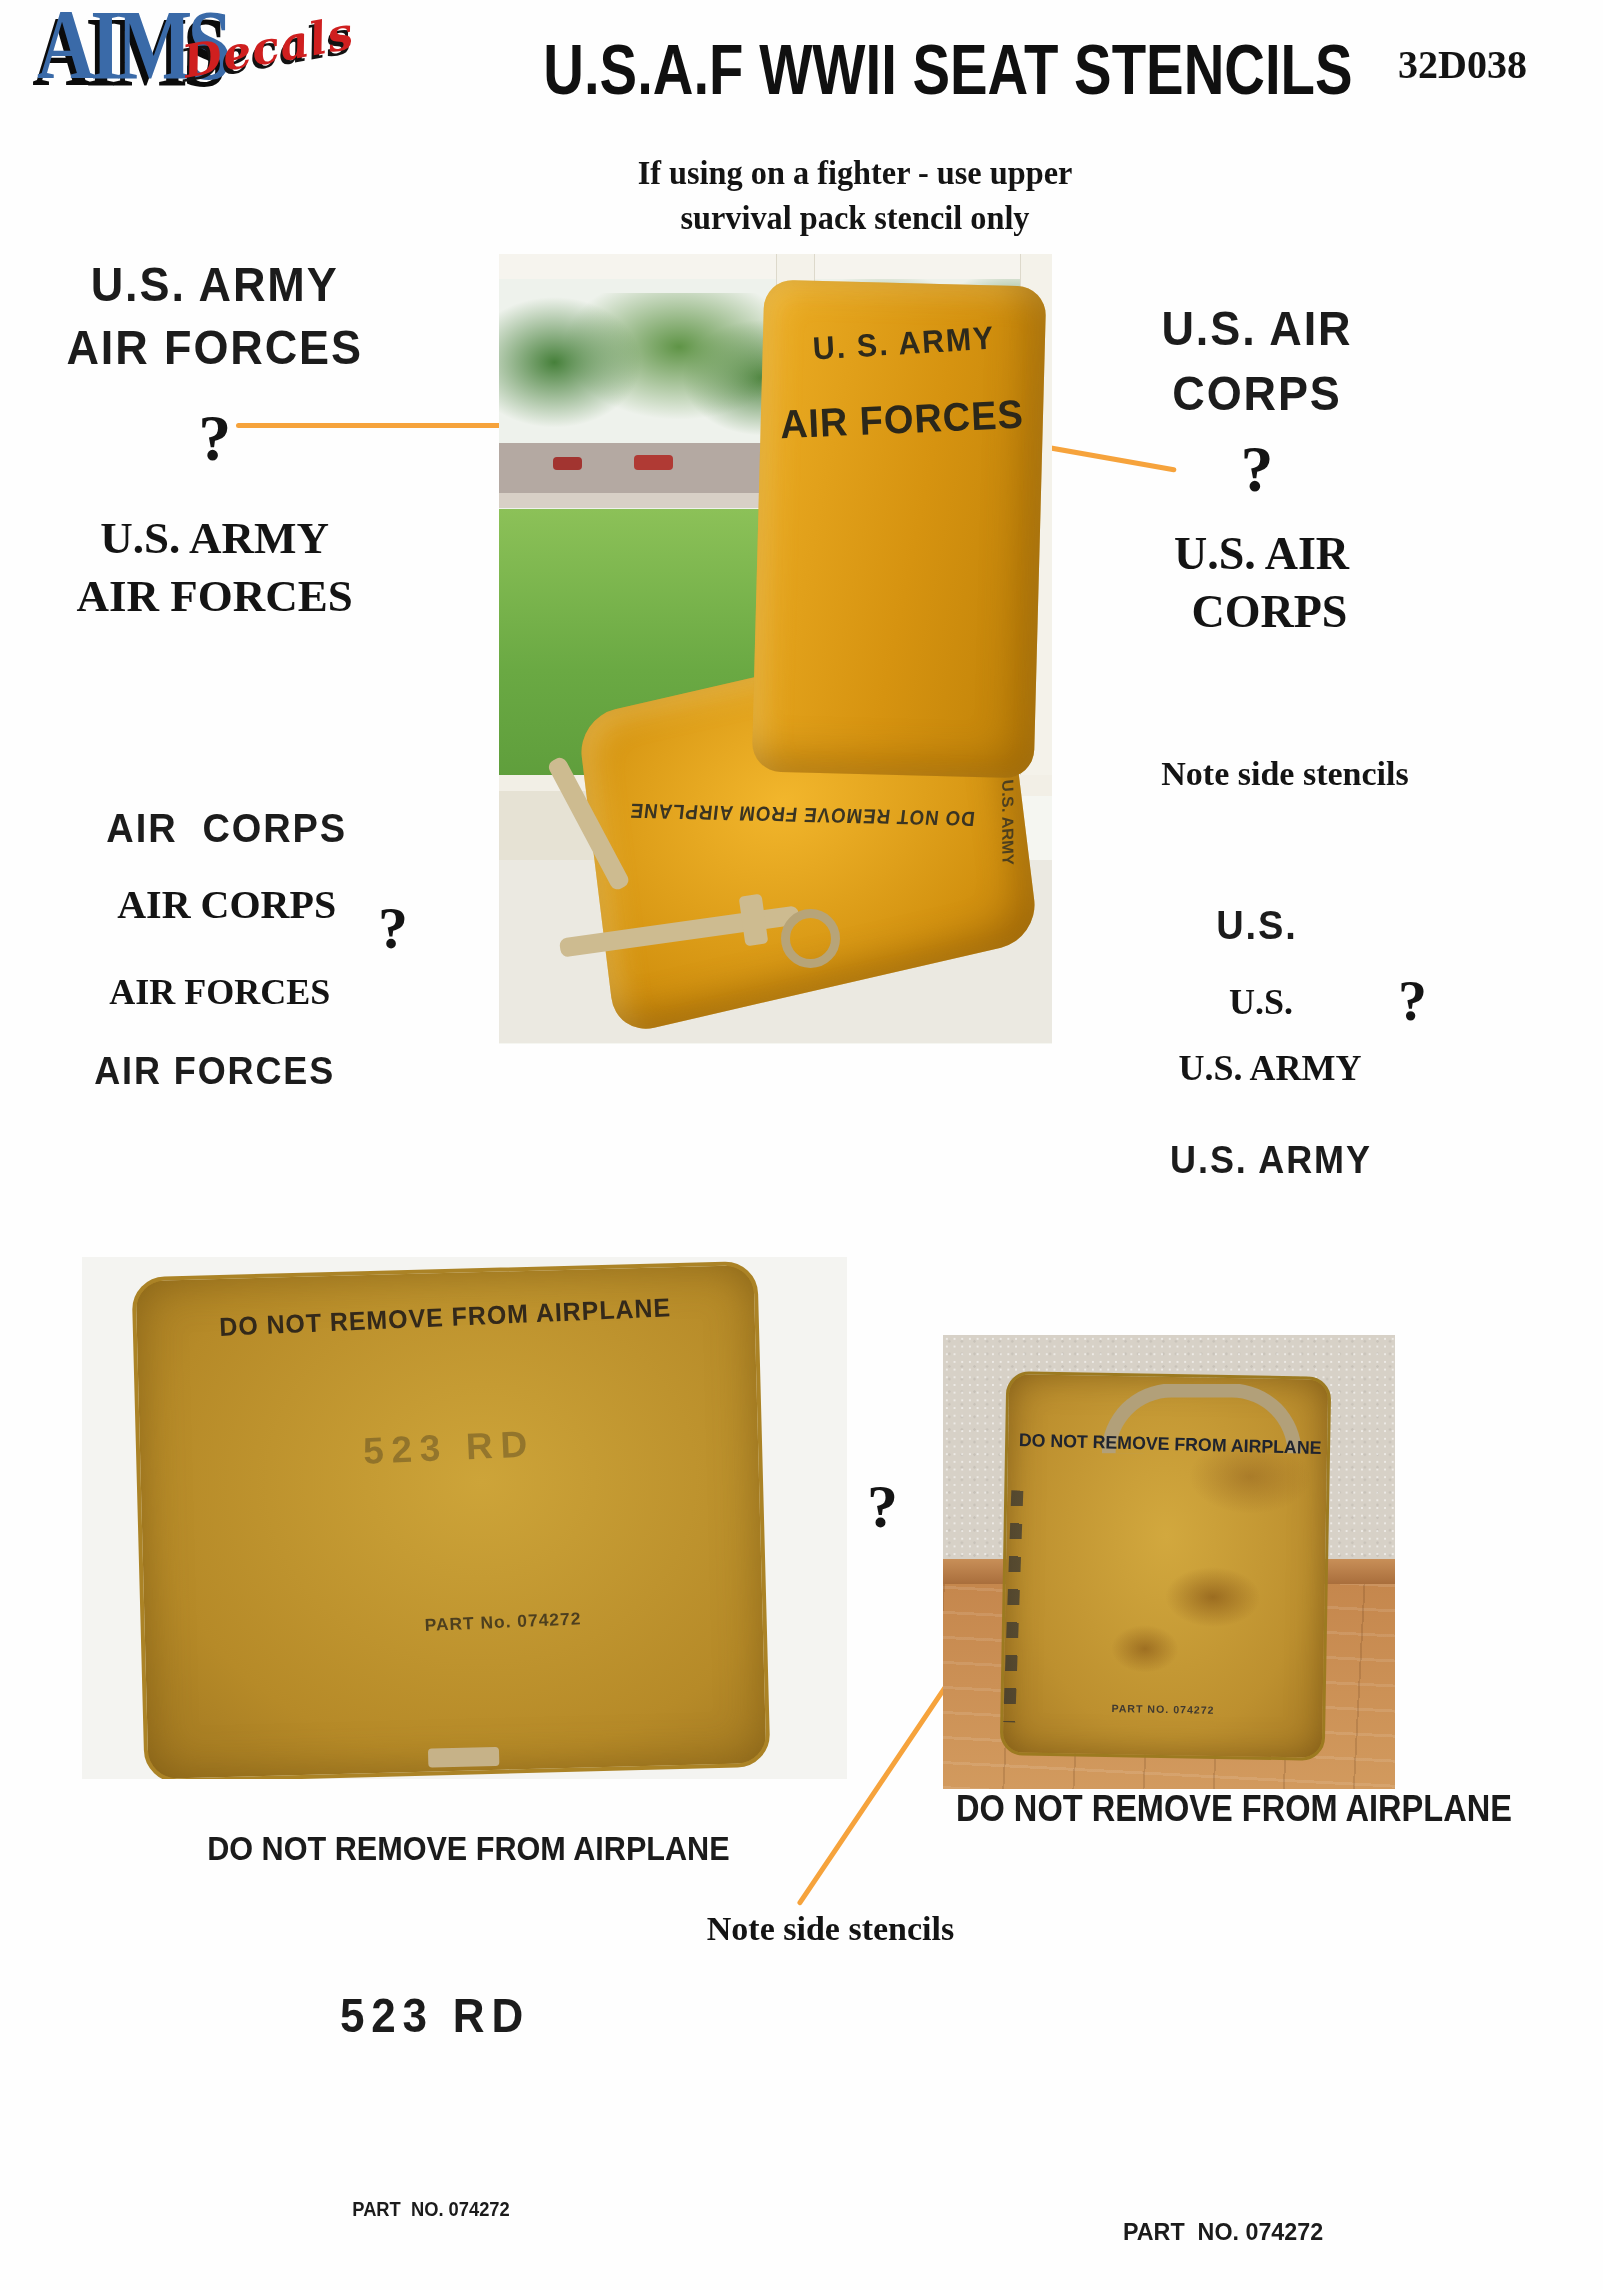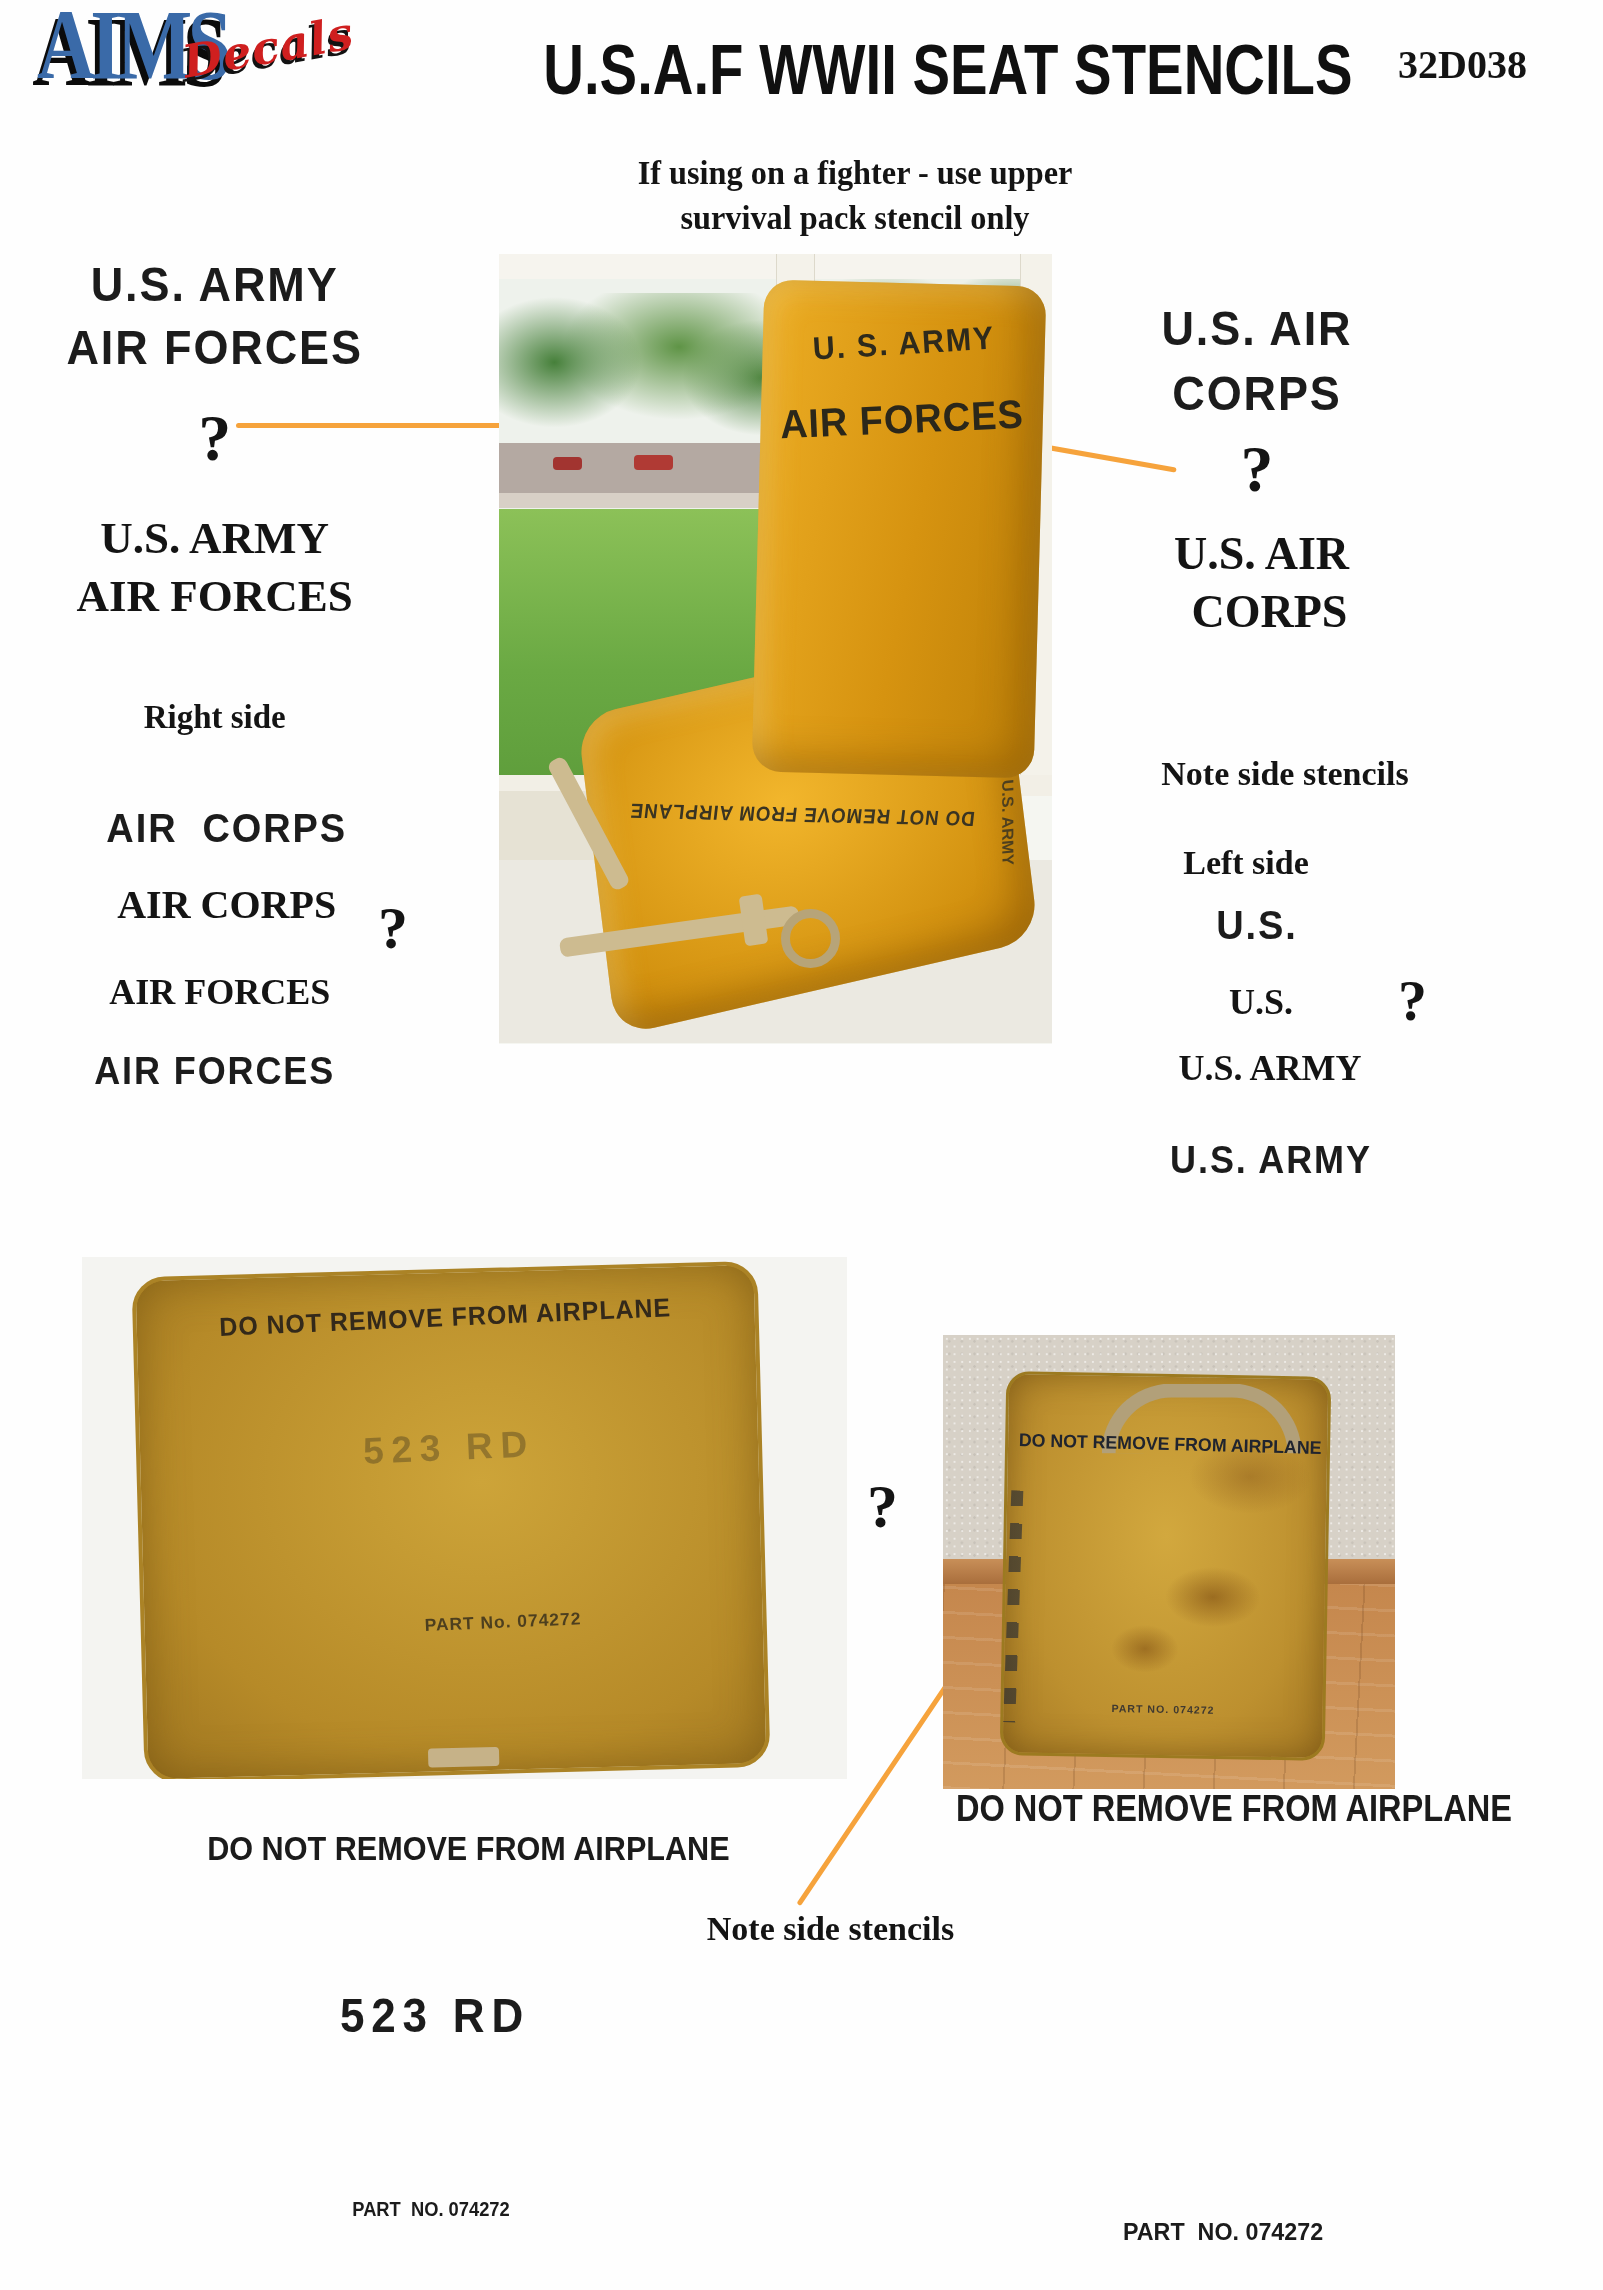--- a/index.html
+++ b/index.html
@@ -74,34 +74,32 @@
               letter-spacing:0px;white-space:nowrap;">U.S.A.F WWII SEAT STENCILS</div>
   <div class="abs serifb" style="left:1398px;top:41px;font-size:40px;">32D038</div>
   <div class="abs ctr serifb" style="left:546px;top:154px;width:618px;font-size:34px;transform:scaleX(.95);">If using on a fighter - use upper</div>
   <div class="abs ctr serifb" style="left:546px;top:199px;width:618px;font-size:34px;transform:scaleX(.95);">survival pack stencil only</div>
 
   <div class="abs ctr stencil" style="left:9.7px;top:259px;width:410px;font-size:45px;">U.S. ARMY</div>
   <div class="abs ctr stencil" style="left:9.7px;top:322px;width:410px;font-size:45px;">AIR FORCES</div>
   <div class="abs ctr q" style="left:9.7px;top:400px;width:410px;font-size:66px;">?</div>
   <div class="abs ctr serifb" style="left:9.7px;top:512px;width:410px;font-size:45px;">U.S. ARMY</div>
   <div class="abs ctr serifb" style="left:9.7px;top:570px;width:410px;font-size:45px;">AIR FORCES</div>
-  <div class="abs ctr serifb" style="left:9.7px;top:699px;width:410px;font-size:33px;">Right side</div>
   <div class="abs ctr stencil" style="left:9.7px;top:807px;width:434px;font-size:38px;">AIR  CORPS</div>
   <div class="abs ctr serifb" style="left:9.7px;top:881px;width:434px;font-size:40px;">AIR CORPS</div>
   <div class="abs q" style="left:378px;top:894px;font-size:60px;">?</div>
   <div class="abs ctr serifb" style="left:9.7px;top:971px;width:420px;font-size:36px;">AIR FORCES</div>
   <div class="abs ctr stencil" style="left:9.7px;top:1050px;width:410px;font-size:36px;">AIR FORCES</div>
 
   <div class="abs ctr stencil" style="left:1054px;top:303px;width:406px;font-size:45px;">U.S. AIR</div>
   <div class="abs ctr stencil" style="left:1054px;top:368px;width:406px;font-size:45px;">CORPS</div>
   <div class="abs ctr q" style="left:1054px;top:431px;width:406px;font-size:66px;">?</div>
   <div class="abs ctr serifb" style="left:1054px;top:527px;width:415px;font-size:46px;">U.S. AIR</div>
   <div class="abs ctr serifb" style="left:1062px;top:585px;width:415px;font-size:46px;">CORPS</div>
   <div class="abs ctr serifb" style="left:1082px;top:755px;width:406px;font-size:34px;">Note side stencils</div>
-  <div class="abs ctr serifb" style="left:1043px;top:844px;width:406px;font-size:34px;">Left side</div>
   <div class="abs ctr stencil" style="left:1054px;top:904px;width:406px;font-size:38px;">U.S.</div>
   <div class="abs ctr serifb" style="left:1058px;top:981px;width:406px;font-size:36px;">U.S.</div>
   <div class="abs q" style="left:1398px;top:967px;font-size:58px;">?</div>
   <div class="abs ctr serifb" style="left:1067px;top:1047px;width:406px;font-size:36px;">U.S. ARMY</div>
   <div class="abs ctr stencil" style="left:1068px;top:1139px;width:406px;font-size:36px;">U.S. ARMY</div>
 
   <div class="oline" style="left:236px;top:423px;width:548px;"></div>
   <div class="oline" style="left:872px;top:414px;width:309px;transform:rotate(10deg);"></div>
   <div class="oline" style="left:1010px;top:1589px;width:378px;transform:rotate(124deg);"></div>
 

